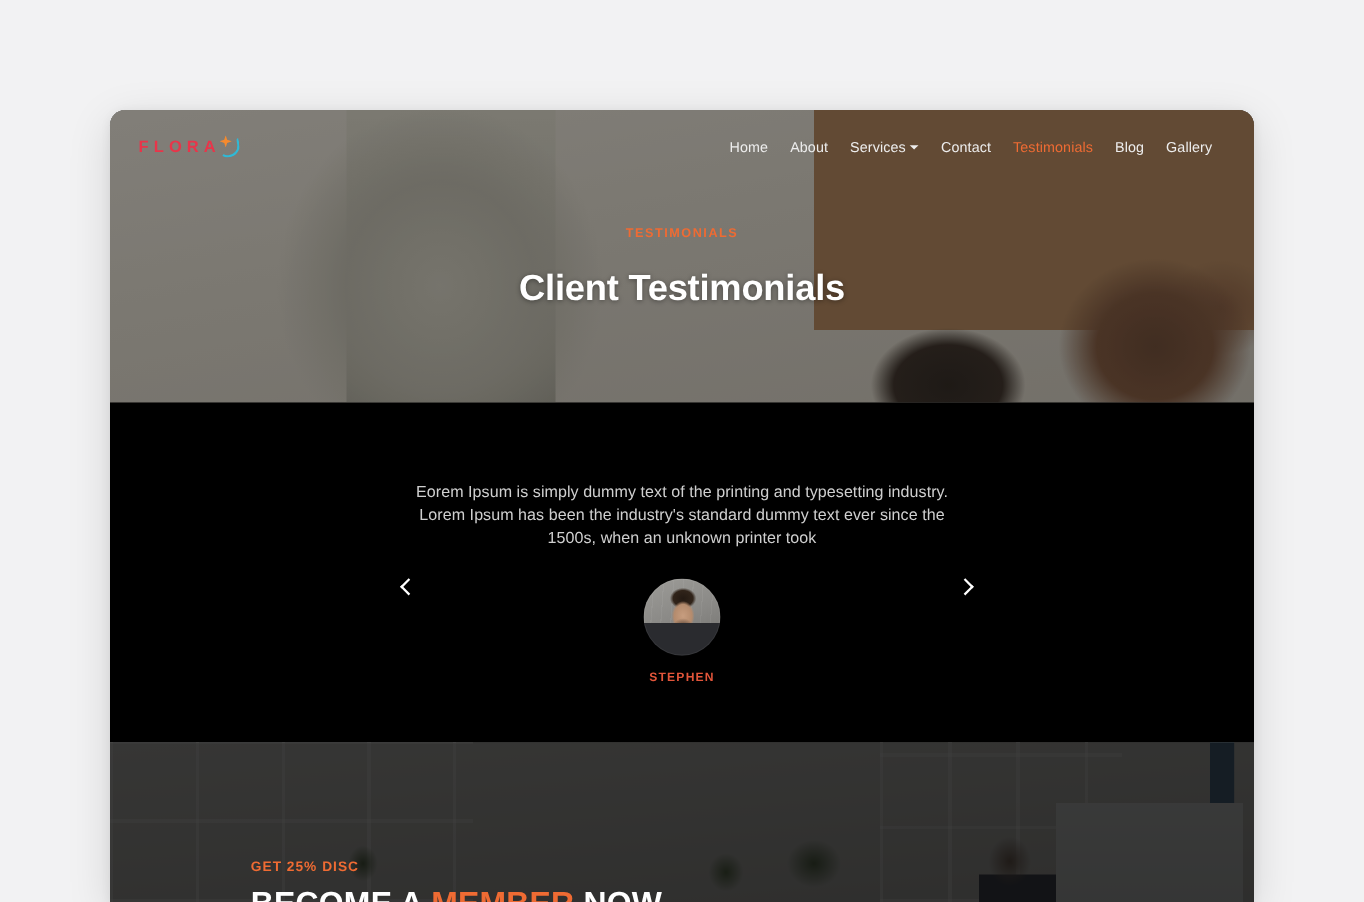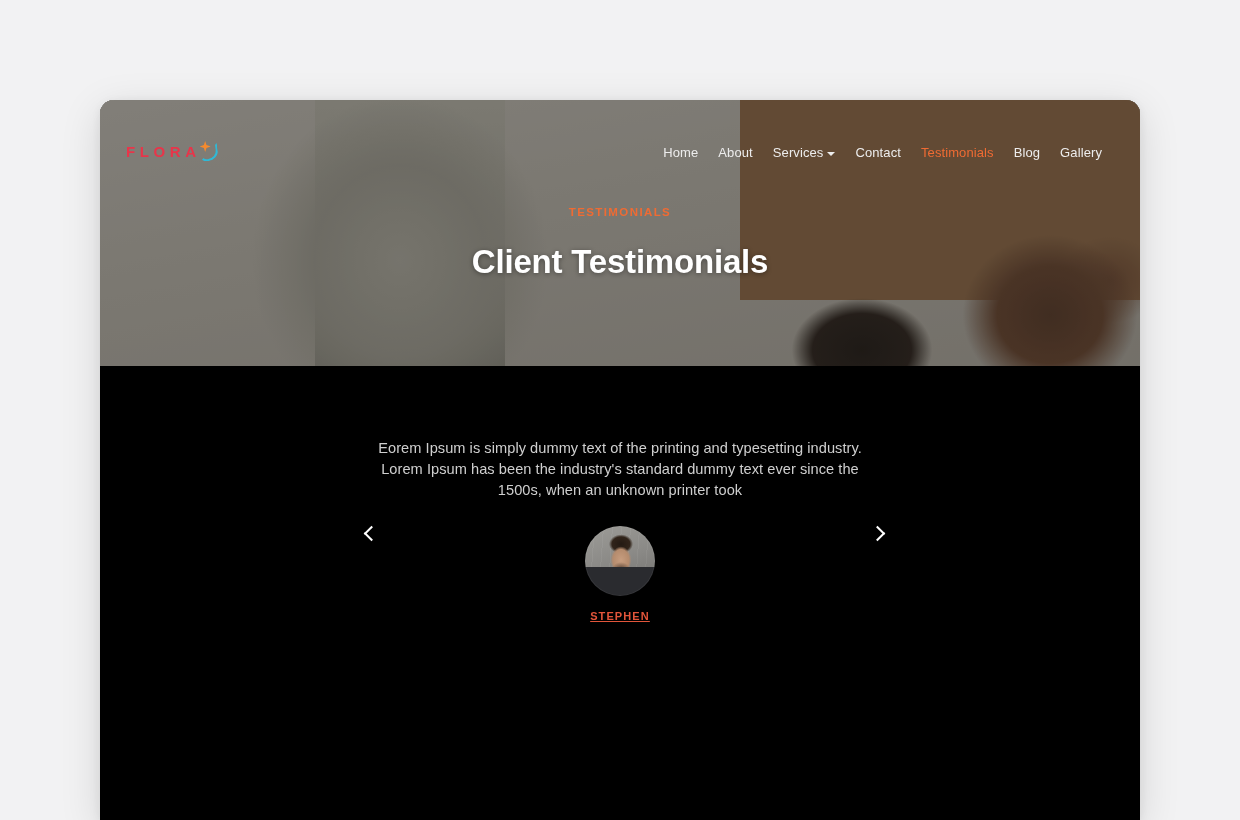--- a/index.html
+++ b/index.html
@@ -72,21 +72,21 @@
     background: rgba(42,36,30,0.47);
   }
 
   
   .navbar {
     position: absolute;
     left: 0; top: 0;
     width: 100%;
     height: 66px;
     display: flex;
-    align-items: flex-end;
+    align-items: center;
     justify-content: space-between;
     padding: 0 28px 0 26px;
     z-index: 6;
   }
 
   .logo {
     position: relative;
     display: flex;
     align-items: center;
     height: 30px;
@@ -252,21 +252,20 @@
       
       repeating-linear-gradient(94deg, rgba(255,255,255,0.05) 0 1px, rgba(0,0,0,0) 1px 9px),
       linear-gradient(160deg, #9d9c98 0%, #8a8986 48%, #6f6e6b 100%);
     box-shadow: inset 0 0 0 1px rgba(255,255,255,0.06);
   }
   .author-name {
     font-size: 11px;
     font-weight: 700;
     letter-spacing: 1.1px;
     color: #e2553a;
-    text-decoration: underline;
   }
 
   
   .cta {
     position: relative;
     width: 100%;
     height: 145px;
     overflow: hidden;
     background: #1b1b1a;
   }
@@ -398,15 +397,25 @@
       <button class="carousel-arrow next" aria-label="Next testimonial">
         <span class="chev right"></span>
       </button>
 
       <div class="author">
         <div class="avatar"></div>
         <div class="author-name">STEPHEN</div>
       </div>
     </section>
 
+    <section class="cta">
+      <div class="cta-photo"></div>
+      <div class="cta-overlay"></div>
+      <div class="cta-copy">
+        <div class="cta-kicker">GET 25% DISC</div>
+        <div class="cta-title">
+          <span>BECOME A </span><span class="accent">MEMBER</span><span> NOW</span>
+        </div>
+      </div>
+    </section>
 
   </div>
 </div>
 
 </body></html>

